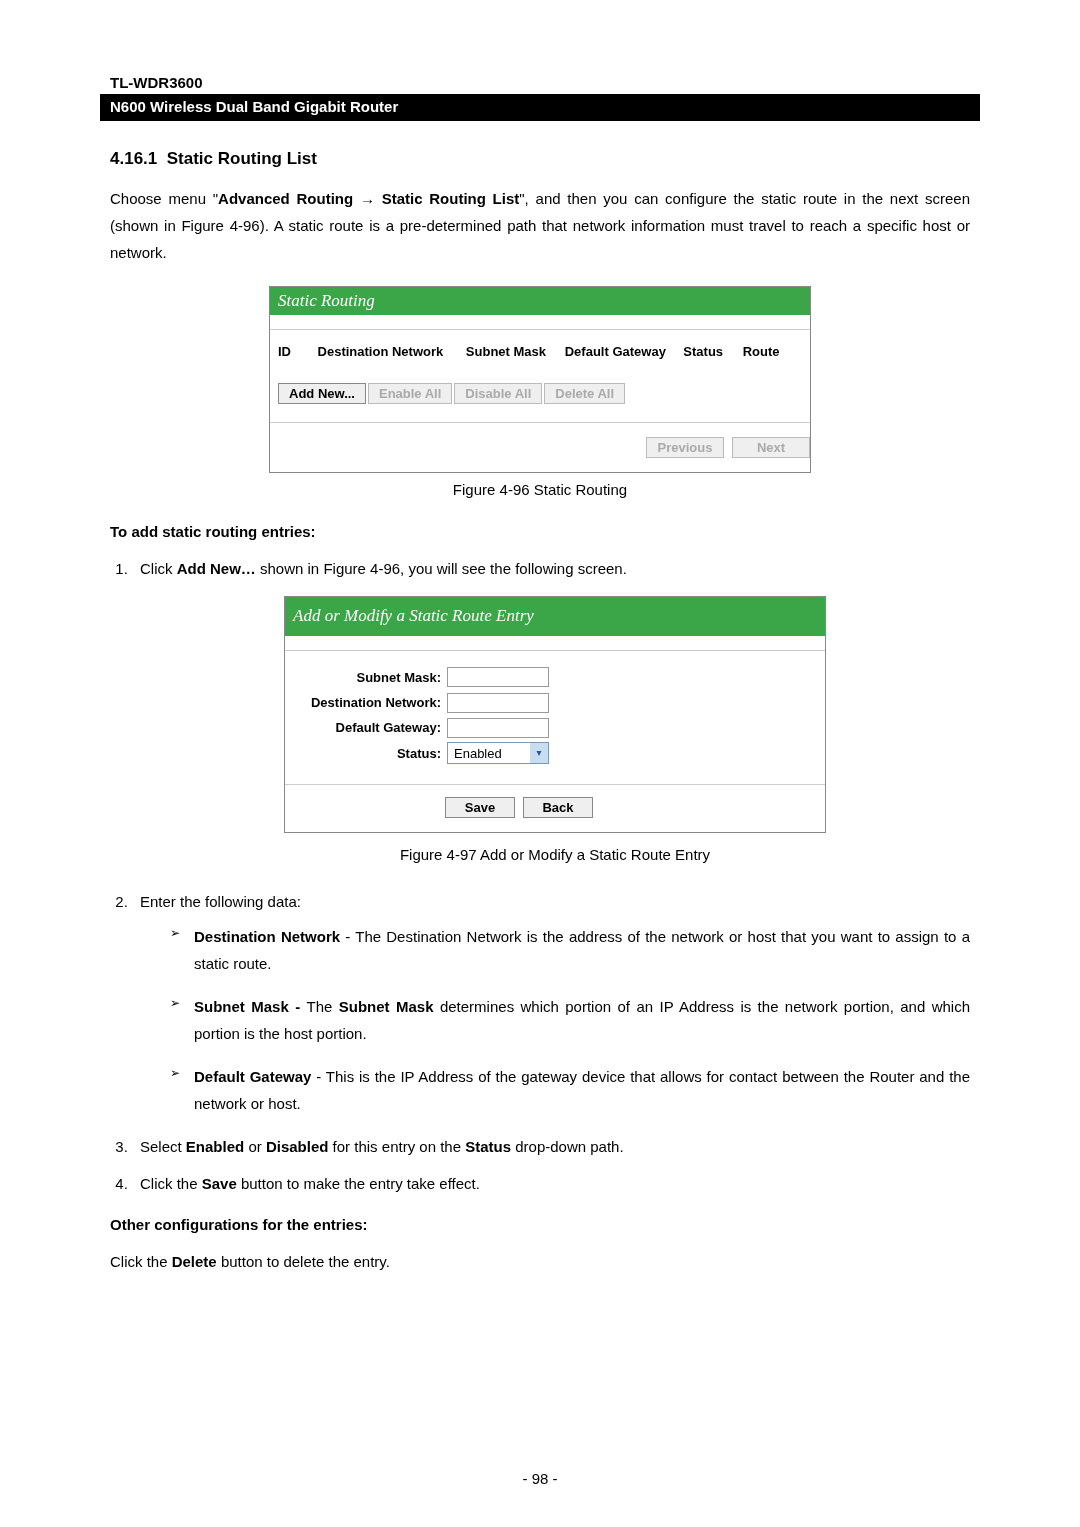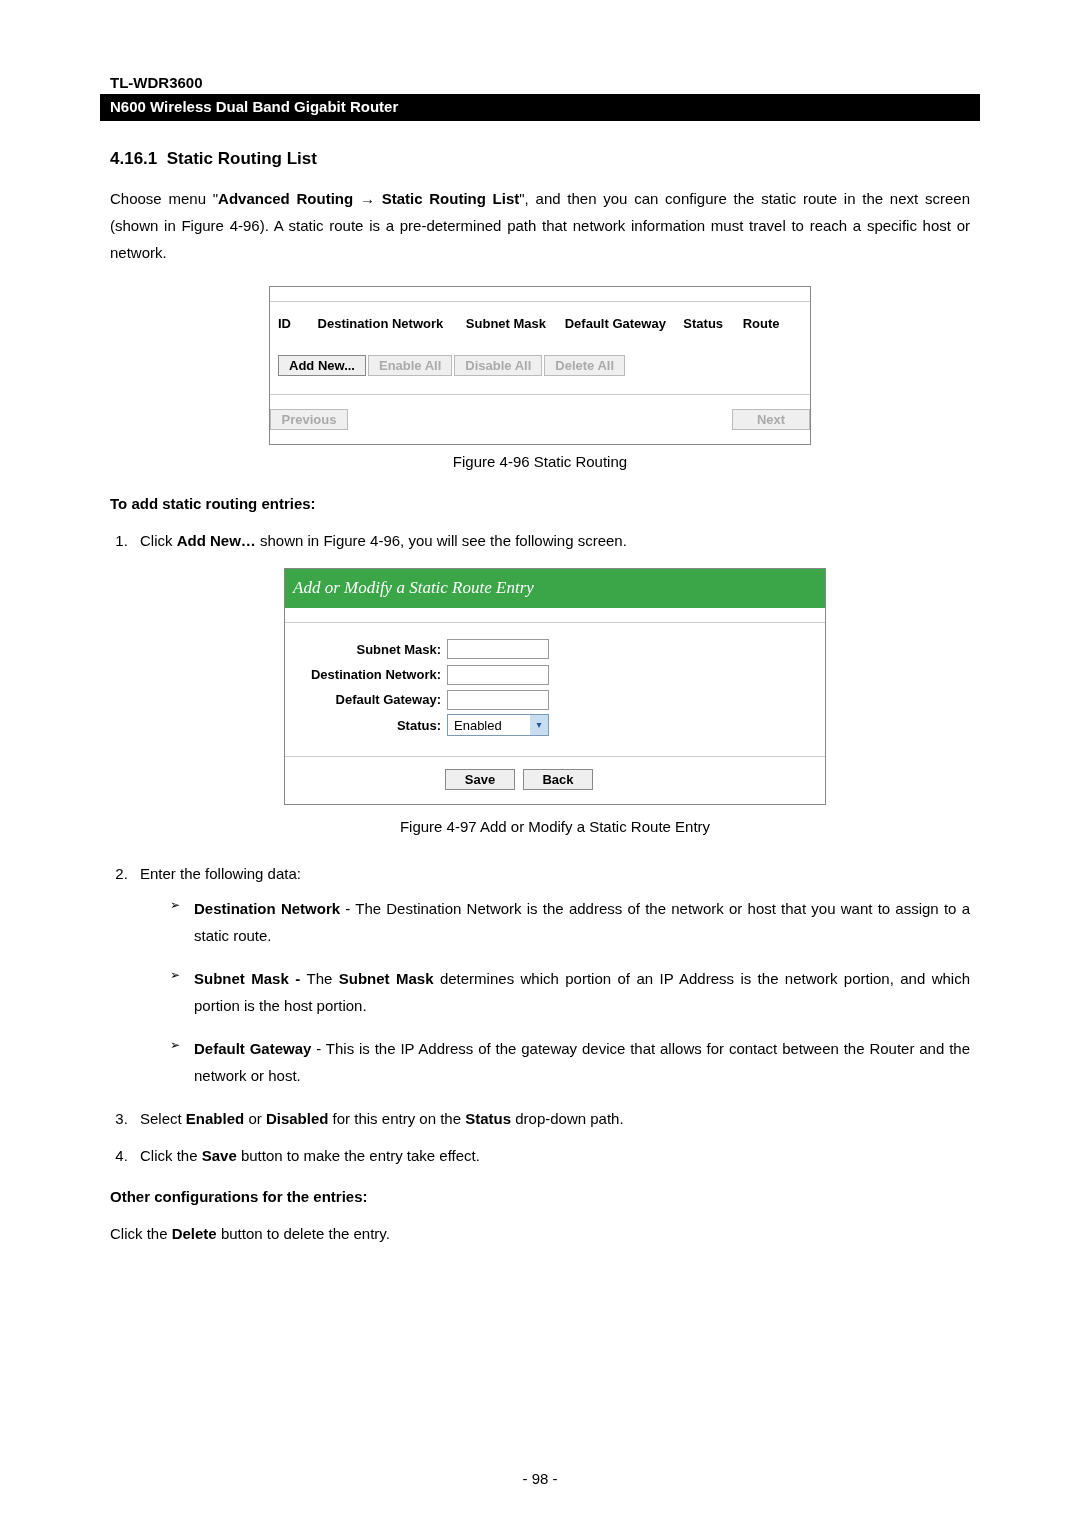--- a/index.html
+++ b/index.html
@@ -89,21 +89,21 @@
     border: 1px solid #888;
     color: #000;
     font-weight: bold;
   }
   .btn.disabled {
     color: #aaa;
     border-color: #bbb;
   }
   .pager-row {
     display: flex;
-    justify-content: space-between;
+    justify-content: flex-end;
     gap: 8px;
     padding: 14px 0;
   }
   .pager-row .btn { min-width: 78px;}
   .figure-caption {
     text-align: center;
     font-size: 15px;
     margin: 4px 0 20px 0;
   }
   .bold { font-weight: bold; }
@@ -177,20 +177,21 @@
 
   <h2 class="section-heading">
     <span>4.16.1</span>&nbsp;&nbsp;<span>Static Routing List</span>
   </h2>
 
   <p class="body-text">
     <span>Choose menu "</span><span class="bold">Advanced Routing</span><span> → </span><span class="bold">Static Routing List</span><span>", and then you can configure the static route in the next screen (shown in Figure 4-96). A static route is a pre-determined path that network information must travel to reach a specific host or network.</span>
   </p>
 
   <div class="panel">
+    <div class="panel-title">Static Routing</div>
     <div class="panel-spacer"></div>
     <div class="tbl-head">
       <div>ID</div>
       <div>Destination Network</div>
       <div>Subnet Mask</div>
       <div>Default Gateway</div>
       <div>Status</div>
       <div>Route</div>
     </div>
     <div class="btn-row">

